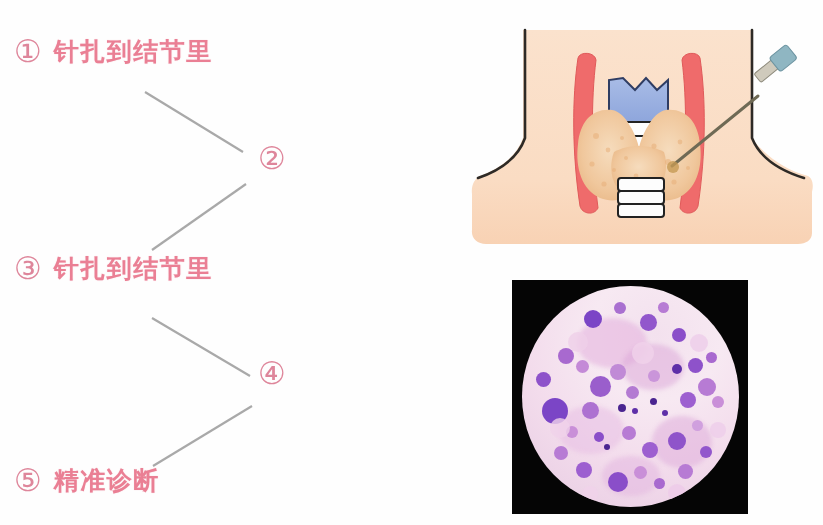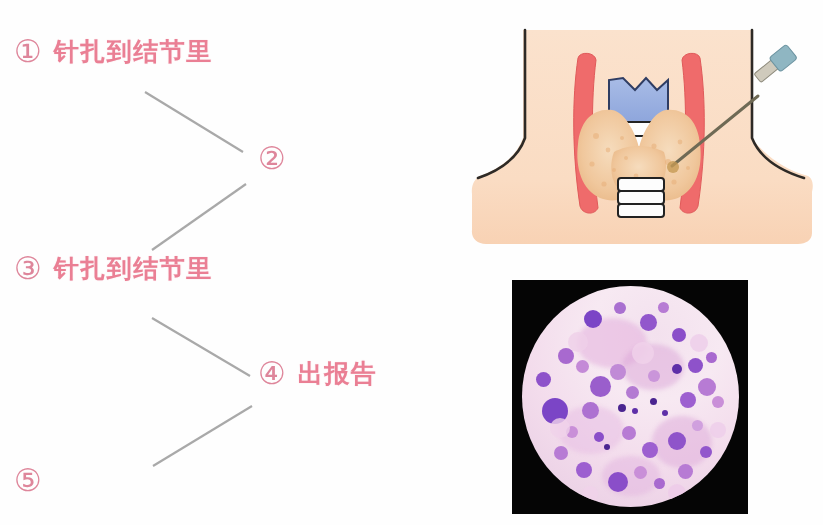--- a/index.html
+++ b/index.html
@@ -122,25 +122,25 @@
       <span class="step-num">②</span>
     </div>
 
     <div class="step step-3">
       <span class="step-num">③</span>
       <span class="step-label">针扎到结节里</span>
     </div>
 
     <div class="step step-4">
       <span class="step-num">④</span>
-      <span class="step-label">出报告</span>
     </div>
 
     <div class="step step-5">
       <span class="step-num">⑤</span>
+      <span class="step-label">精准诊断</span>
     </div>
   </div>
 
   <div class="anatomy">
     <svg width="348" height="232" viewBox="0 0 348 232" xmlns="http://www.w3.org/2000/svg">
       <defs>
         <linearGradient id="skinGrad" x1="0" y1="0" x2="0" y2="1">
           <stop offset="0%" stop-color="#fbe2cd"></stop>
           <stop offset="70%" stop-color="#fadcc3"></stop>
           <stop offset="100%" stop-color="#f8d2b4"></stop>

